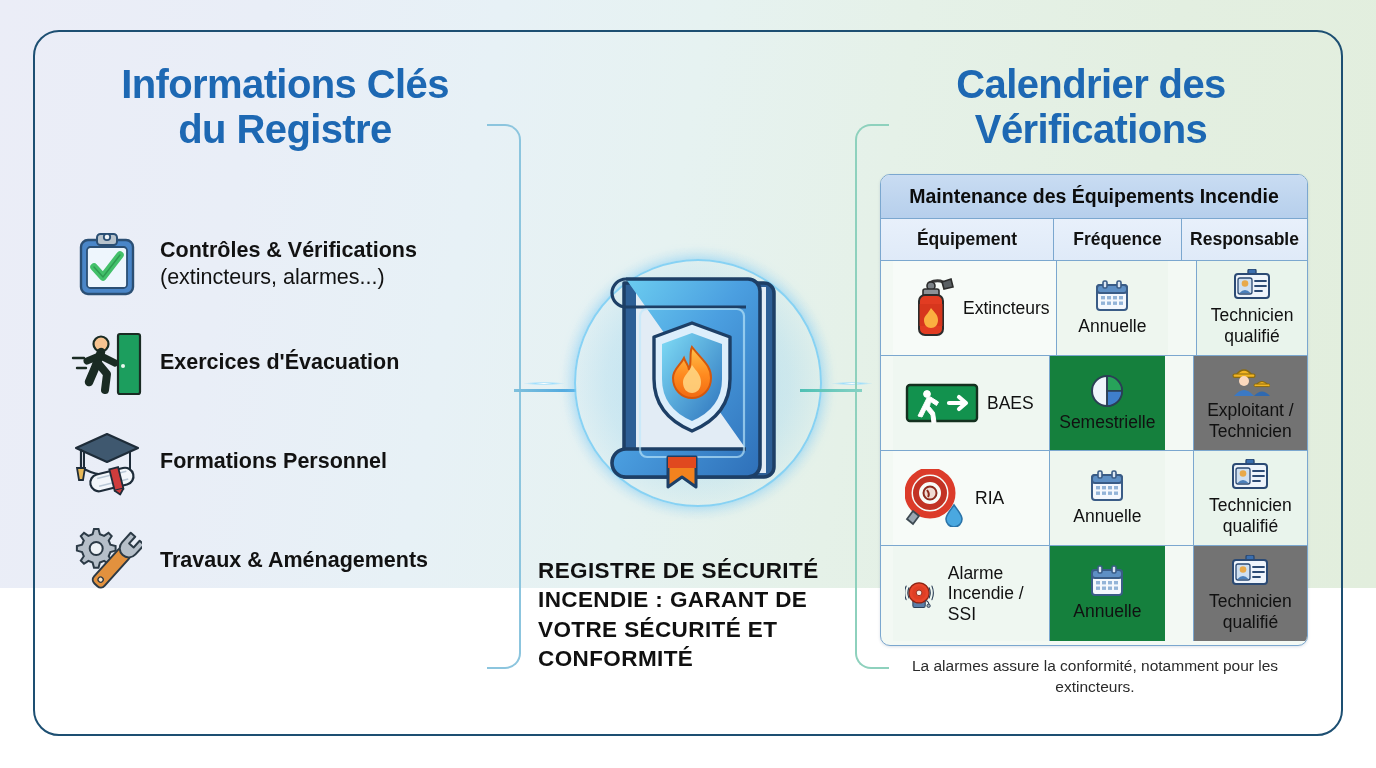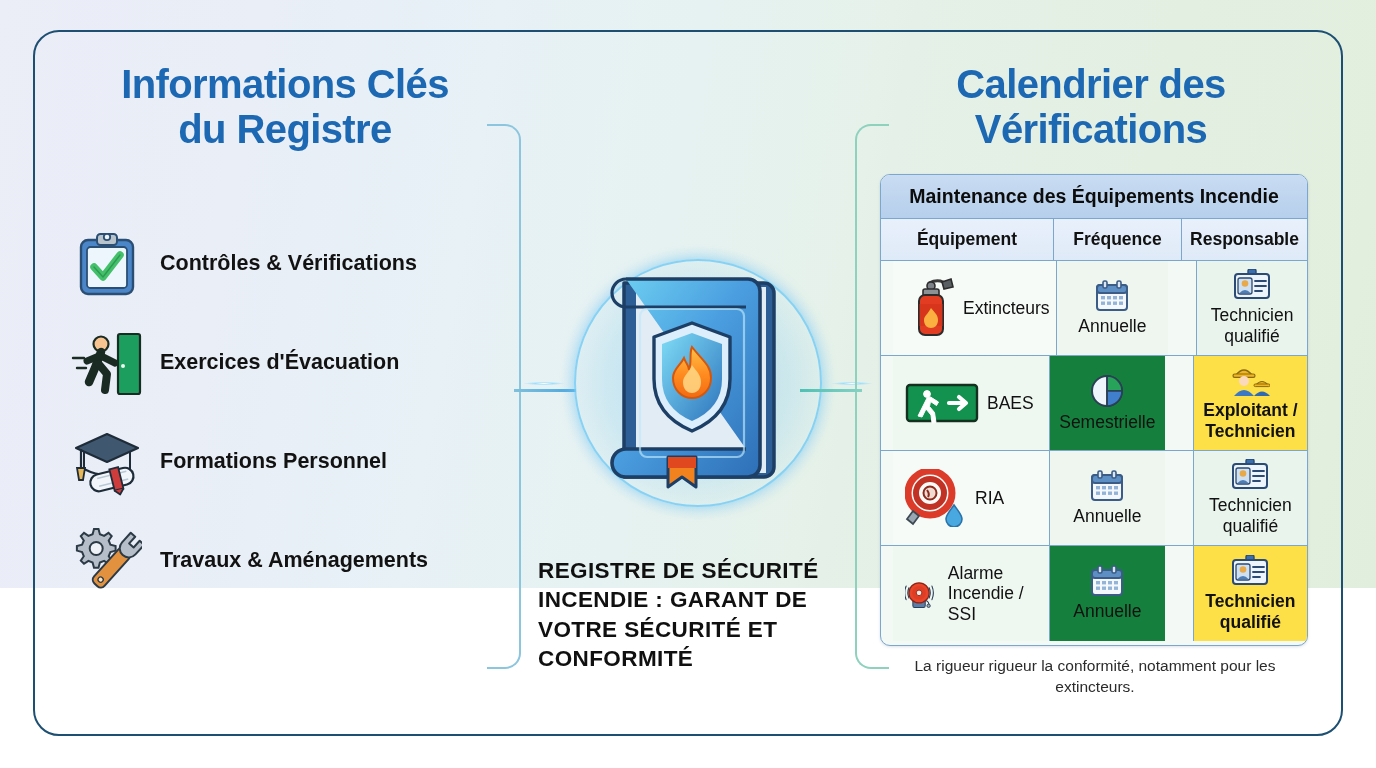--- a/index.html
+++ b/index.html
@@ -188,21 +188,21 @@
     height: 95px;
     border-bottom: 1.4px solid #7ba7cf;
     padding-left: 12px;
   }
   .trow:last-child { border-bottom: none; }
   .trow .c1 { background: #f7fbf8; }
   .trow .c2 { background: #eef6ef; }
   .trow .c3 { background: #e9f4ec; margin-left: 28px; }
   .trow.alt .c1 { background: #eff7f1; }
   .trow.alt .c2 { background: #15803d; }
-  .trow.alt .c3 { background: #fde047; font-weight: bold; }
+  .trow.alt .c3 { background: #737373; }
 
   .cell {
     display: flex; align-items: center; justify-content: center;
     padding: 4px 6px;
   }
   .cell-equip { gap: 8px; justify-content: flex-start; padding-left: 12px; }
   .cell-stack { flex-direction: column; gap: 4px; }
   .eq-label { font-size: 17.5px; color: #111; line-height: 1.16; }
   .cell-val  { font-size: 17.5px; color: #111; text-align: center; line-height: 1.18; }
 
@@ -237,20 +237,21 @@
             <rect x="5" y="9" width="52" height="54" rx="7" fill="#4a86c8" stroke="#2b4f74" stroke-width="2.4"></rect>
             <rect x="11" y="16" width="40" height="41" rx="3.5" fill="#eef6fd" stroke="#2b4f74" stroke-width="1.8"></rect>
             <rect x="21" y="3" width="20" height="11" rx="3.5" fill="#b8c3cc" stroke="#2b4f74" stroke-width="2"></rect>
             <circle cx="31" cy="6" r="3.2" fill="#eef3f7" stroke="#2b4f74" stroke-width="1.8"></circle>
             <path d="M18 36 L27 46 L44 24" fill="none" stroke="#43c06a" stroke-width="7.5" stroke-linecap="round" stroke-linejoin="round"></path>
             <path d="M18 36 L27 46 L44 24" fill="none" stroke="#1d7a3c" stroke-width="1.4" stroke-linecap="round" stroke-linejoin="round" opacity=".55"></path>
           </svg>
         </div>
         <div class="li-text">
           <div class="li-title">Contrôles &amp; Vérifications</div>
+          <div class="li-sub">(extincteurs, alarmes...)</div>
         </div>
       </div>
 
 
       <div class="list-item">
         <div class="li-icon">
           <svg width="72" height="66" viewBox="0 0 72 66">
             <rect x="47" y="4" width="22" height="60" rx="2" fill="#1c9e5e" stroke="#1a2b23" stroke-width="2.2"></rect>
             <circle cx="52" cy="36" r="2" fill="#eaf7ef"></circle>
             <g stroke="#1a2b23" stroke-width="2.2" stroke-linecap="round" fill="#1c9e5e">
@@ -555,15 +556,15 @@
             <line x1="22" y1="12" x2="33" y2="12"></line>
             <line x1="22" y1="17" x2="33" y2="17"></line>
             <line x1="22" y1="22" x2="29" y2="22"></line>
           </g>
         </svg>
         <span class="cell-val">Technicien qualifié</span>
       </div>
     </div>
   </div>
 
-  <div id="table-note">La rigueur rigueur la conformité, notamment pour les extincteurs.</div>
+  <div id="table-note">La alarmes assure la conformité, notamment pour les extincteurs.</div>
 
 </div>
 
 </body></html>

